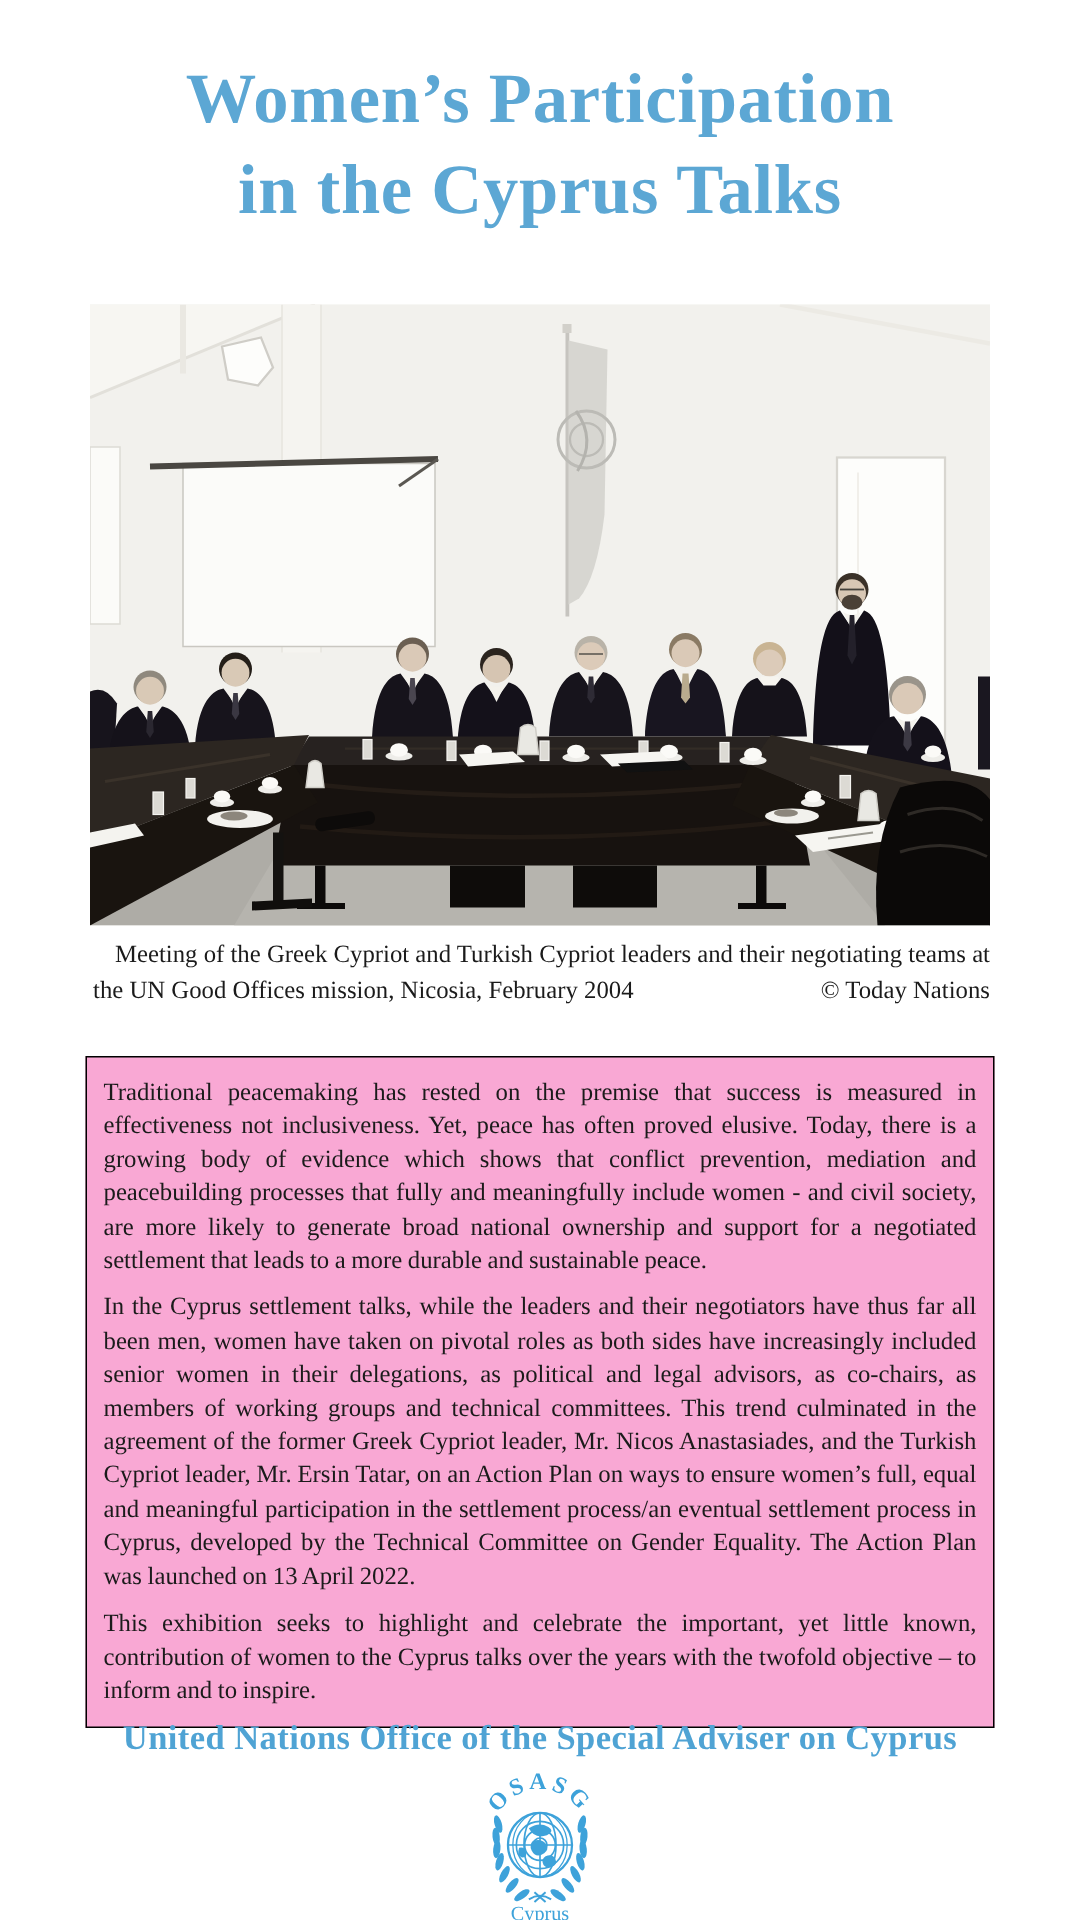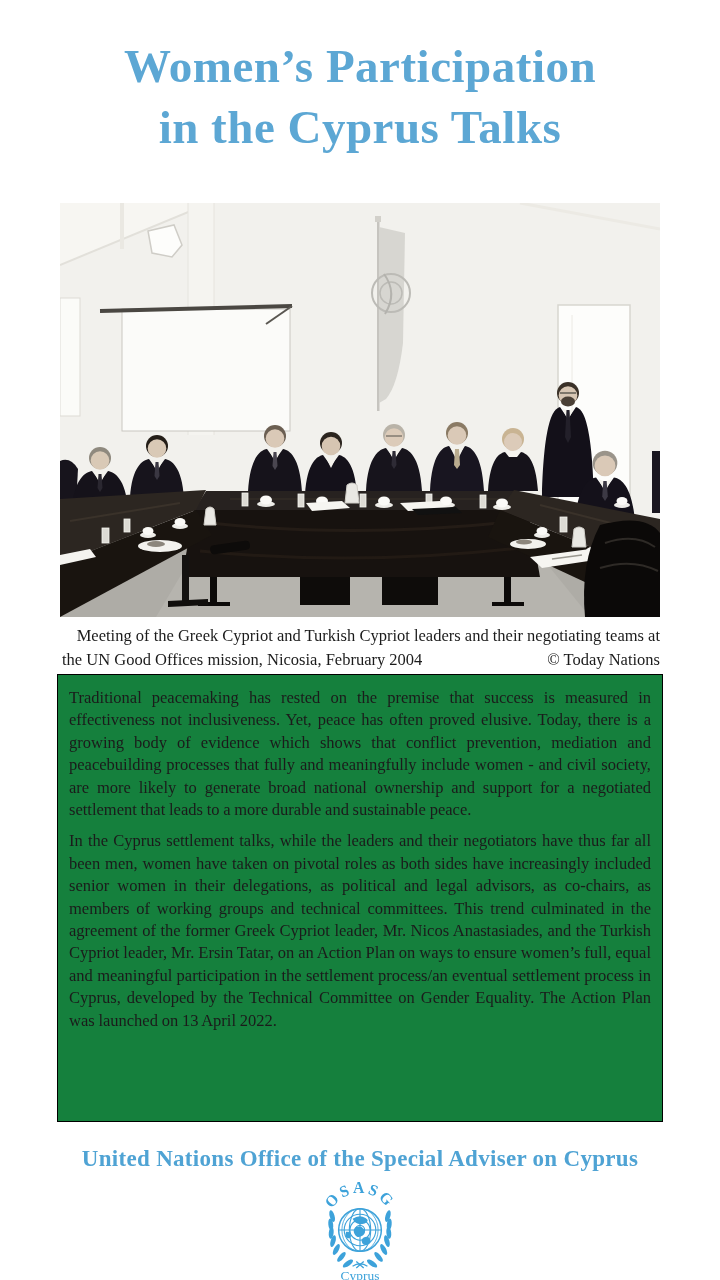--- a/index.html
+++ b/index.html
@@ -18,23 +18,23 @@
     position:absolute; top:203px; left:60px; width:600px; height:414px;
     background:#f2f1ed;
   }
   .photo svg { display:block; width:100%; height:100%; }
   .caption {
     position:absolute; top:624px; left:62px; width:598px;
     font-size:16.5px; line-height:24px; color:#1b1b1b;text-align:right;
   }
   .cap-row { display:flex; justify-content:space-between; }
   .textbox {
-    position:absolute; top:674px; left:57px; width:606px; min-height:448px;
+    position:absolute; top:704px; left:57px; width:606px; min-height:448px;
     box-sizing:border-box; border:1.5px solid #000000;
-    padding:12px 11px 10px 11px; background:#15803d;
+    padding:12px 11px 10px 11px; background:#f9a8d4;
   }
   .textbox p {
     margin:0 0 9px 0; font-size:16.5px; line-height:22.4px;
     text-align:justify; word-spacing:-0.4px;
   }
   .textbox p:last-child { margin-bottom:0; }
   .footer-title {
     position:absolute; top:1146px; left:0; width:720px; text-align:center;
     font-weight:bold; font-size:23px; color:#4fa3d4; letter-spacing:0.3px;
   }
@@ -261,20 +261,21 @@
     <div>Meeting of the Greek Cypriot and Turkish Cypriot leaders and their negotiating teams at</div>
     <div class="cap-row">
       <span>the UN Good Offices mission, Nicosia, February 2004</span>
       <span>© Today Nations</span>
     </div>
   </div>
 
   <div class="textbox">
     <p>Traditional peacemaking has rested on the premise that success is measured in effectiveness not inclusiveness. Yet, peace has often proved elusive. Today, there is a growing body of evidence which shows that conflict prevention, mediation and peacebuilding processes that fully and meaningfully include women - and civil society, are more likely to generate broad national ownership and support for a negotiated settlement that leads to a more durable and sustainable peace.</p>
     <p>In the Cyprus settlement talks, while the leaders and their negotiators have thus far all been men, women have taken on pivotal roles as both sides have increasingly included senior women in their delegations, as political and legal advisors, as co-chairs, as members of working groups and technical committees. This trend culminated in the agreement of the former Greek Cypriot leader, Mr. Nicos Anastasiades, and the Turkish Cypriot leader, Mr. Ersin Tatar, on an Action Plan on ways to ensure women’s full, equal and meaningful participation in the settlement process/an eventual settlement process in Cyprus, developed by the Technical Committee on Gender Equality. The Action Plan was launched on 13 April 2022.</p>
+    <p>This exhibition seeks to highlight and celebrate the important, yet little known, contribution of women to the Cyprus talks over the years with the twofold objective – to inform and to inspire.</p>
   </div>
 
   <div class="footer-title">United Nations Office of the Special Adviser on Cyprus</div>
 
   <div class="logo">
     <svg viewBox="0 0 120 112">
       <defs>
         <path id="arcUp" d="M 26 50 A 34 34 0 0 1 94 50" fill="none"></path>
       </defs>
       <text class="logo-arc"><textPath href="#arcUp" startOffset="50%" text-anchor="middle">OSASG</textPath></text>

